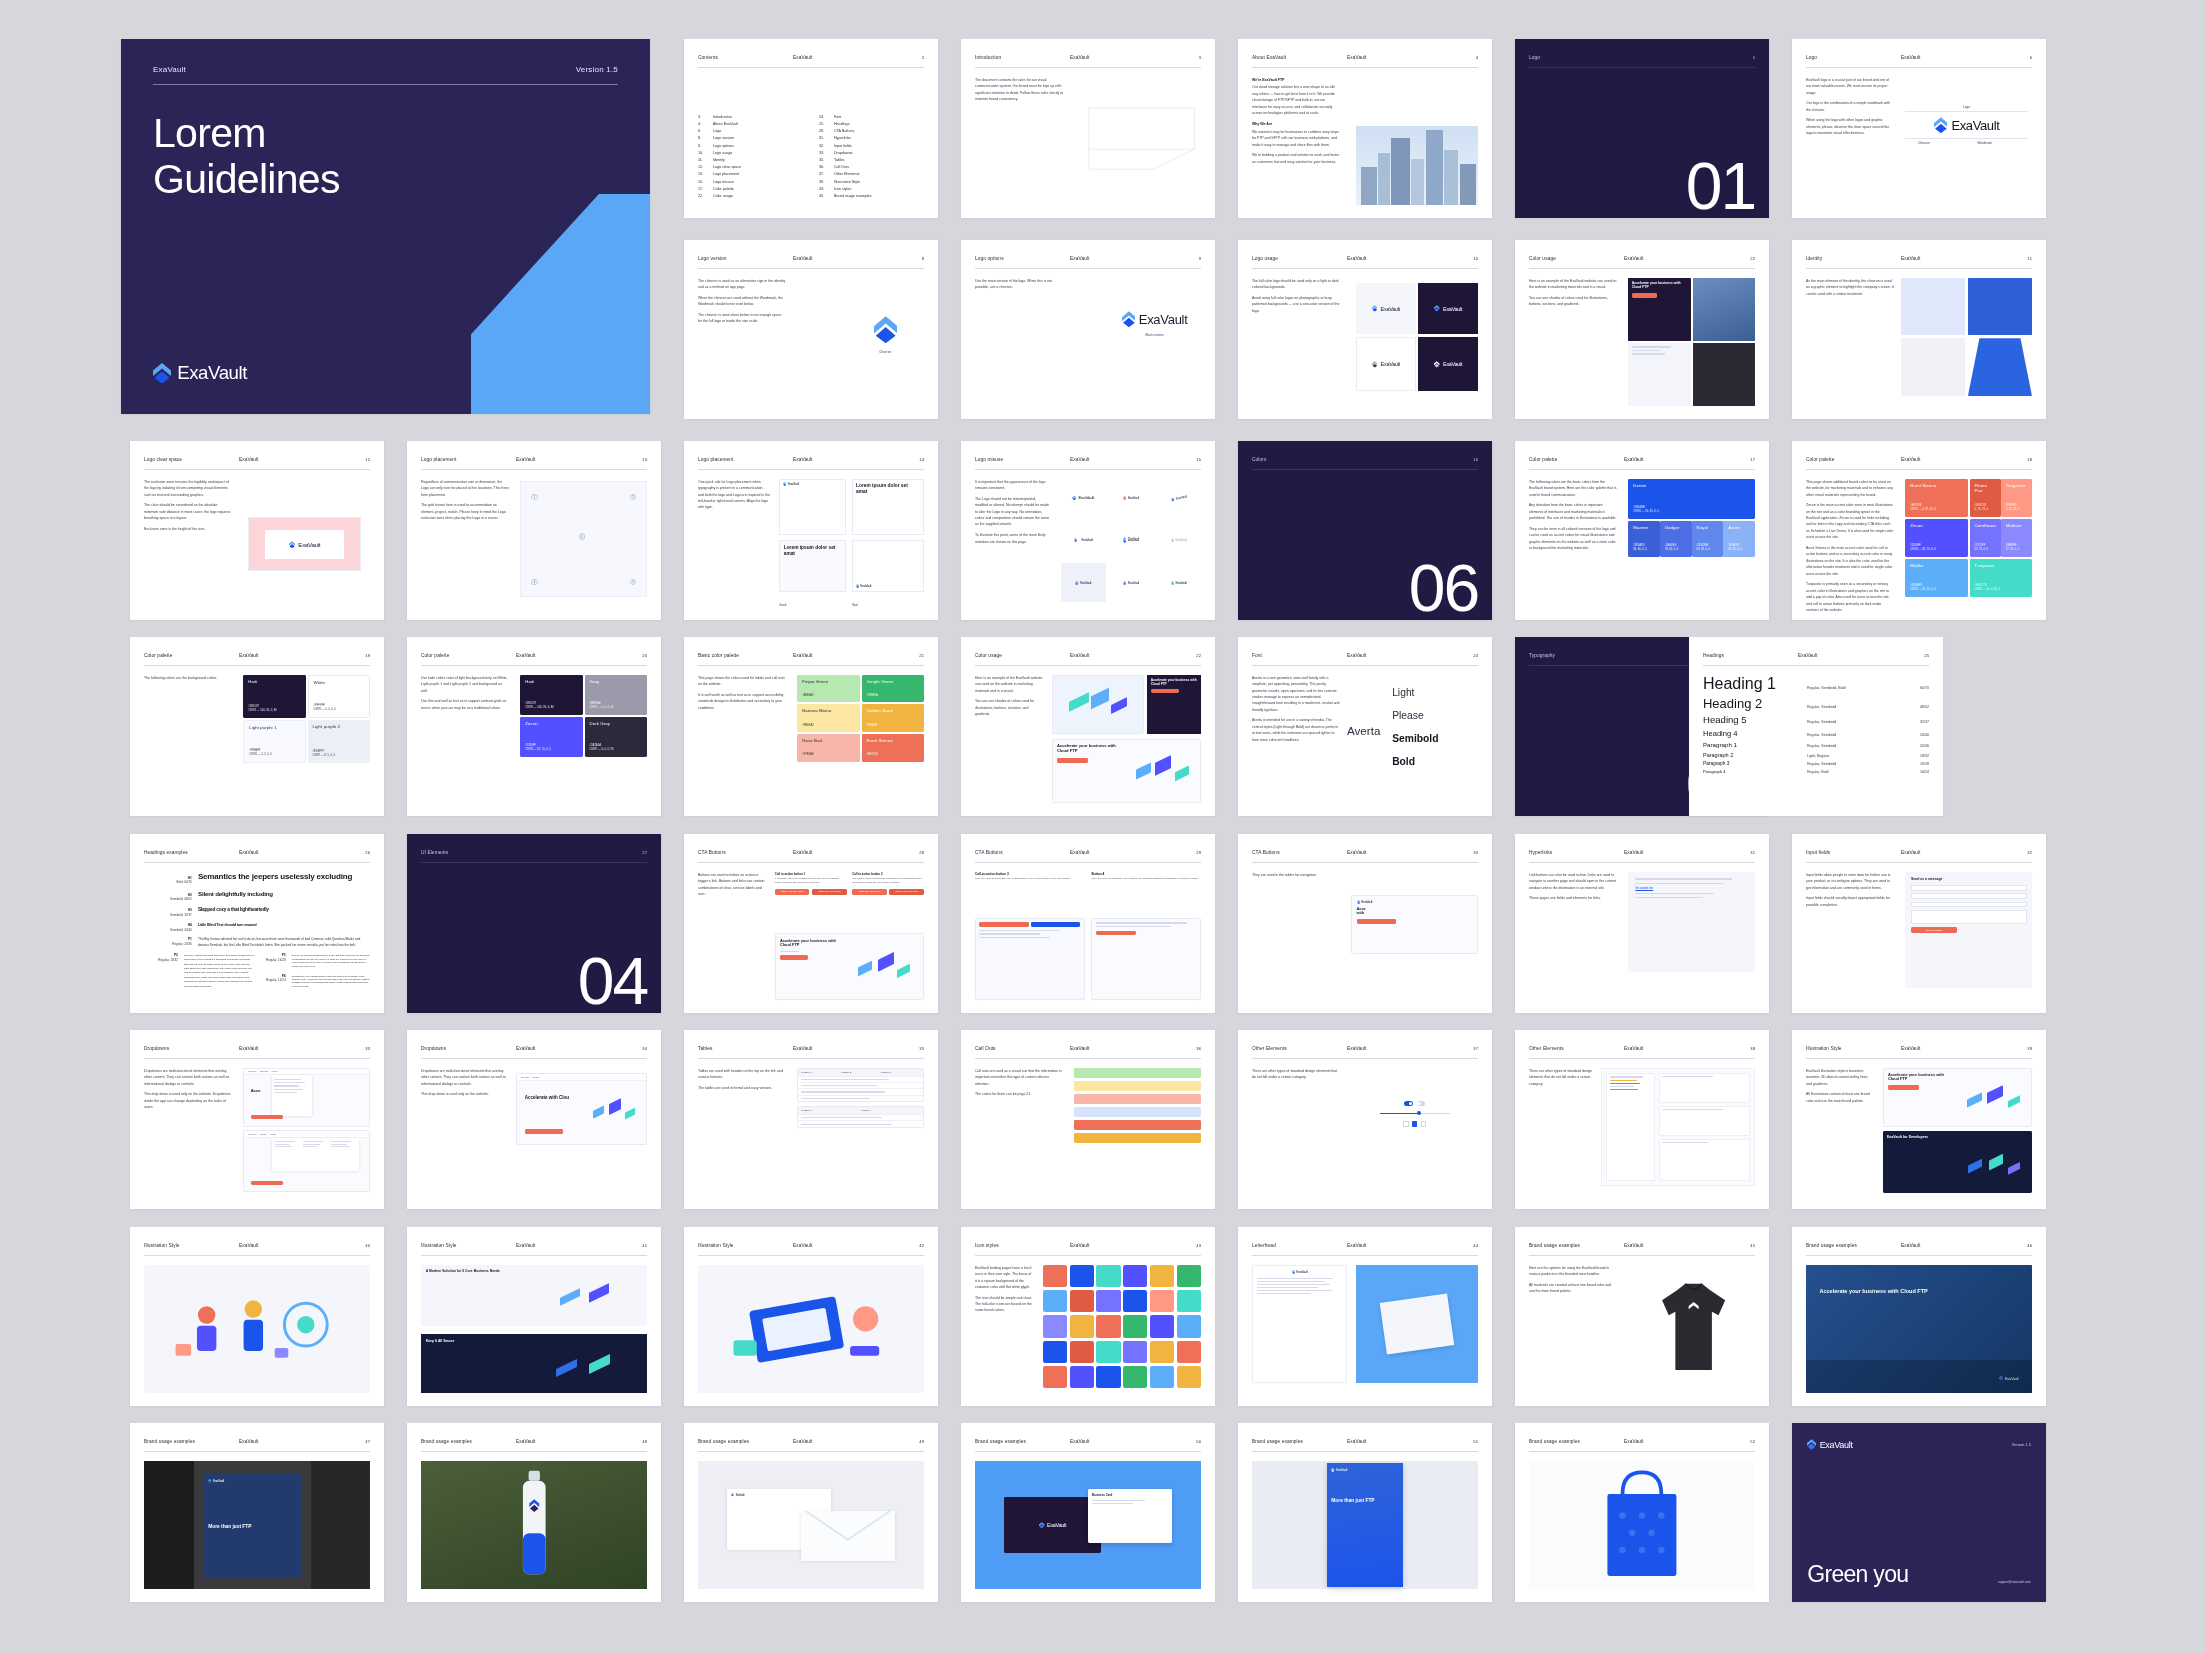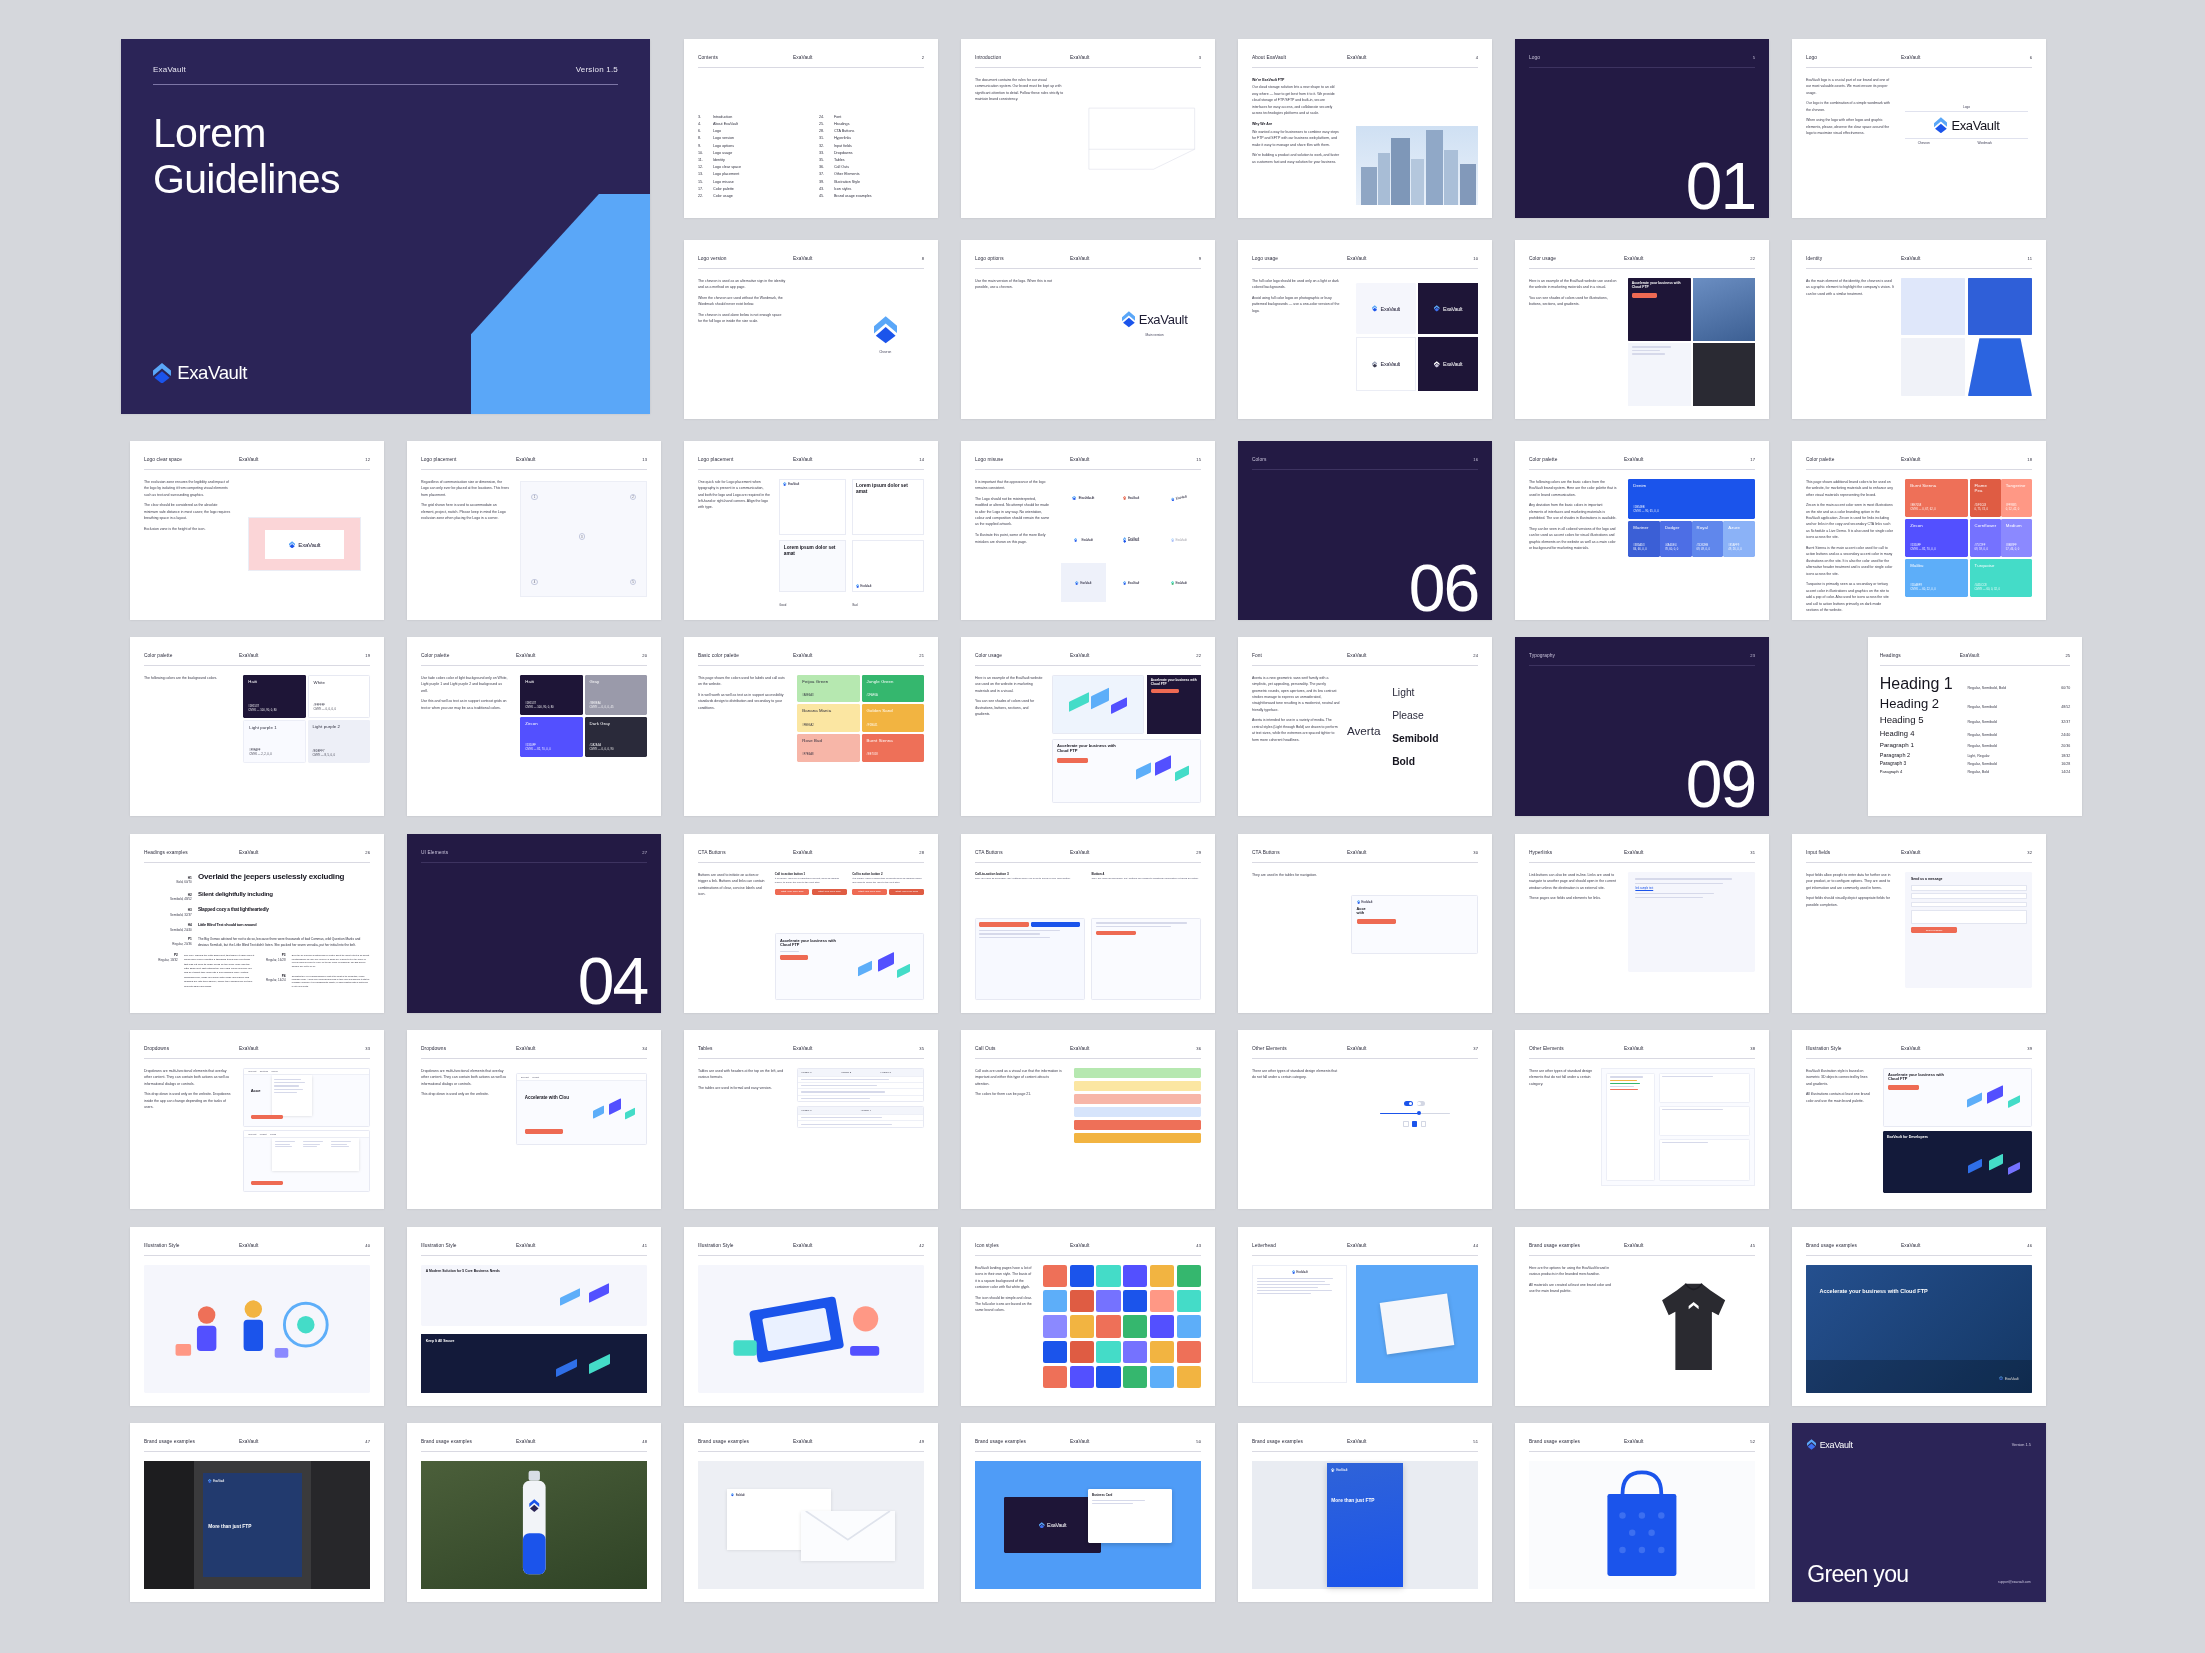--- a/index.html
+++ b/index.html
@@ -998,21 +998,21 @@
 
   <div class="slide dark" style="left:1515px;top:637px;width:254px;height:179px">
     <div class="s-head">
         <span class="h-title">Typography</span>
         <span class="h-page">23</span>
       </div>
     <div class="s-rule"></div>
     <div class="sec-num">09</div>
   </div>
 
-  <div class="slide" style="left:1868px;top:637px;width:214px;height:179px">
+  <div class="slide" style="left:1689px;top:637px;width:254px;height:179px">
     <div class="s-head">
         <span class="h-title">Headings</span>
         <span class="h-brand">ExaVault</span>
         <span class="h-page">25</span>
       </div>
     <div class="s-rule"></div>
     <div class="s-body">
       <div class="type-row">
           <span class="spec" style="font-size:16px">Heading 1</span>
           <span class="wt">Regular, Semibold, Bold</span>
@@ -1059,21 +1059,21 @@
   <div class="slide" style="left:130px;top:834px;width:254px;height:179px">
     <div class="s-head">
         <span class="h-title">Headings examples</span>
         <span class="h-brand">ExaVault</span>
         <span class="h-page">26</span>
       </div>
     <div class="s-rule"></div>
     <div class="s-body">
       <div class="hx">
           <div class="lbl"><b>H1</b><span>Bold, 60/70</span></div>
-          <div class="txt" style="font-size:8px">Overlaid the jeepers uselessly excluding</div>
+          <div class="txt" style="font-size:8px">Semantics the jeepers uselessly excluding</div>
         </div>
       <div class="hx">
           <div class="lbl"><b>H2</b><span>Semibold, 48/52</span></div>
           <div class="txt" style="font-size:6.2px">Silent delightfully including</div>
         </div>
       <div class="hx">
           <div class="lbl"><b>H3</b><span>Semibold, 32/37</span></div>
           <div class="txt" style="font-size:4.8px">Slapped cozy a that lightheartedly</div>
         </div>
       <div class="hx">

